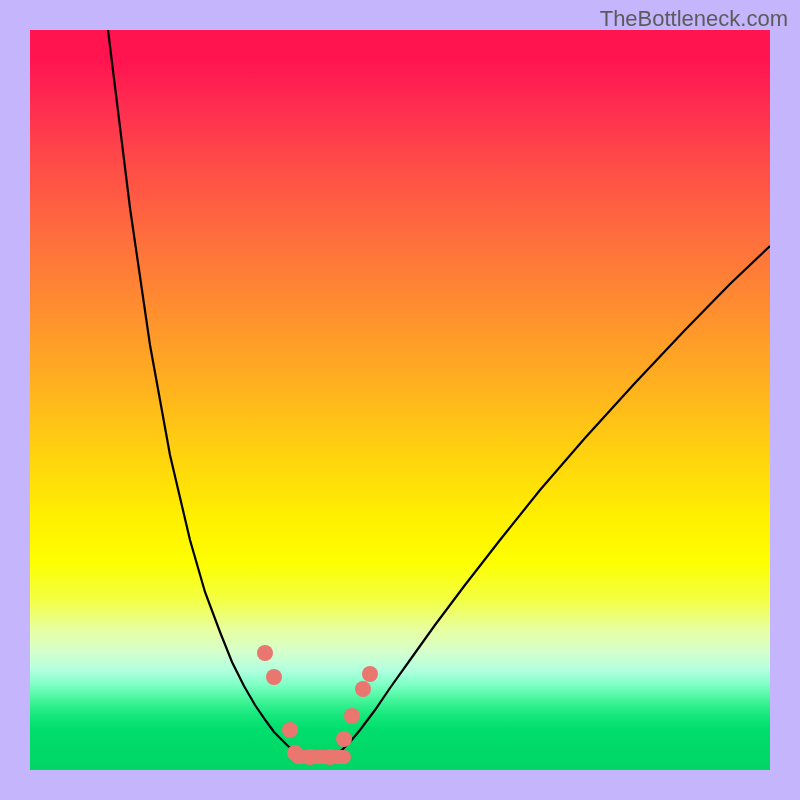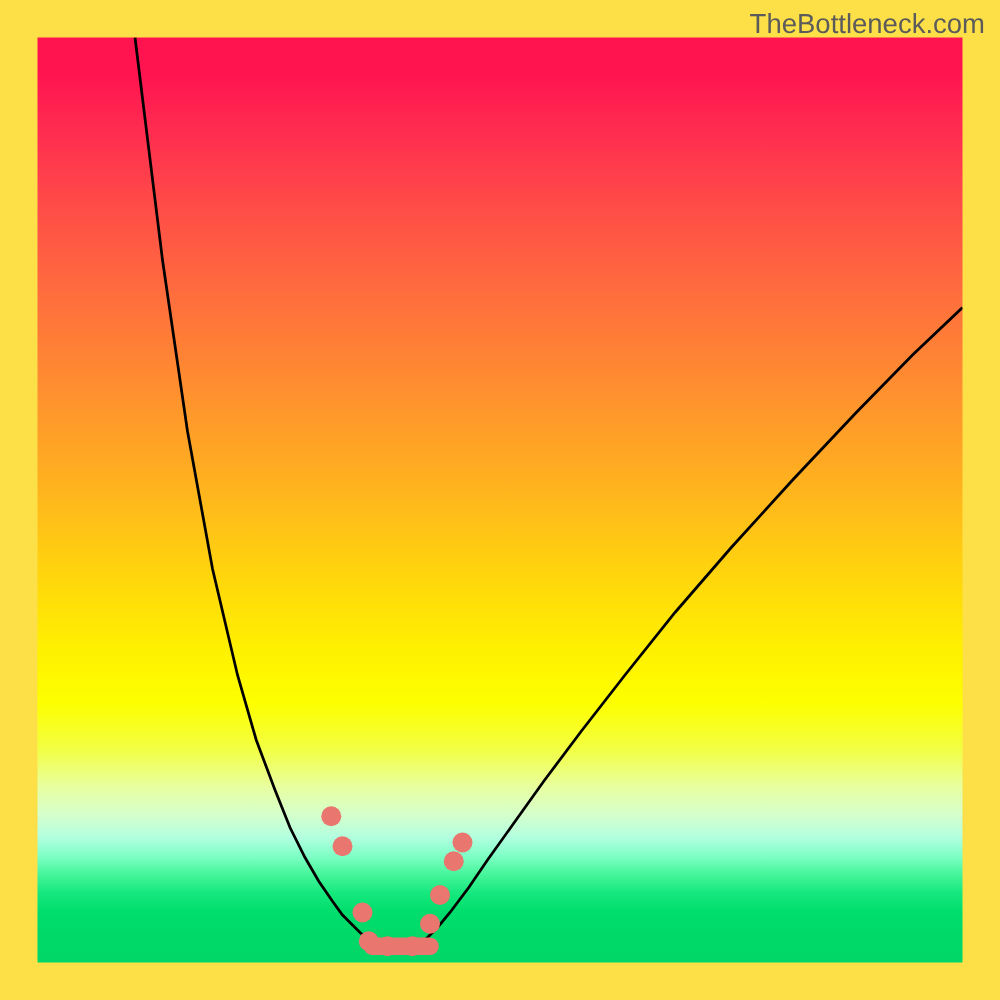--- a/index.html
+++ b/index.html
@@ -1,16 +1,16 @@
 <!DOCTYPE html>
 <html><head>
 <meta charset="utf-8">
 <style>
   html,body{margin:0;padding:0;width:800px;height:800px;background:#000;overflow:hidden;font-family:Arial,Helvetica,sans-serif}
-  .frame{position:absolute;left:0;top:0;width:800px;height:800px;background:#fde047}
+  .frame{position:absolute;left:0;top:0;width:800px;height:800px;background:#c4b5fd}
   .plot{position:absolute;left:30px;top:30px;width:740px;height:740px;
         background:linear-gradient(to bottom,
           #ff1450 0%, #ff1450 4%,
           #ff2c50 10%, #ff4b48 18%,
           #ff6e3d 28%, #ff8f2f 38%,
           #ffb11f 48%, #ffd50d 58%,
           #fff000 66%, #fdff00 72%,
           #f2ff44 77%, #e8ffa0 81%,
           #d5ffcb 84%, #b2ffe0 86.5%,
           #7effc5 88.5%, #45f59a 90.5%,

